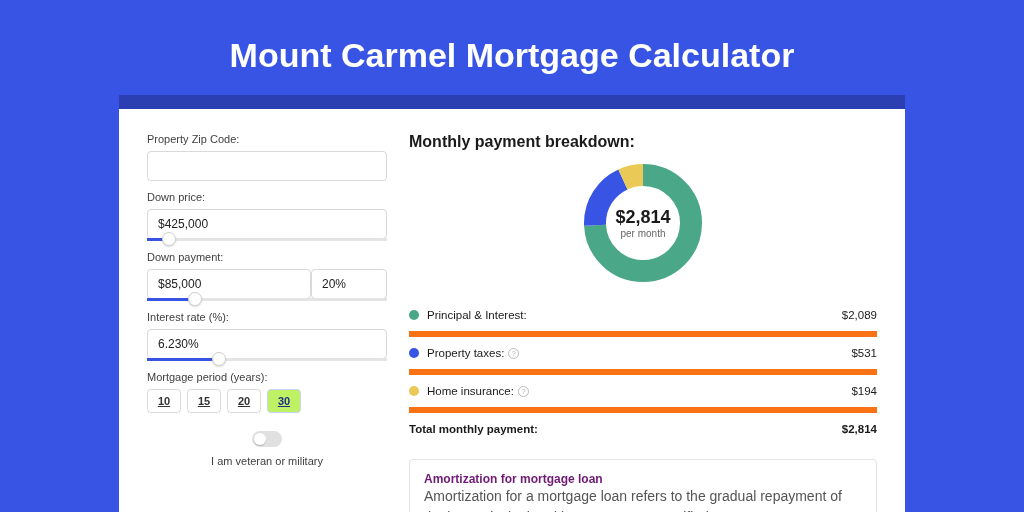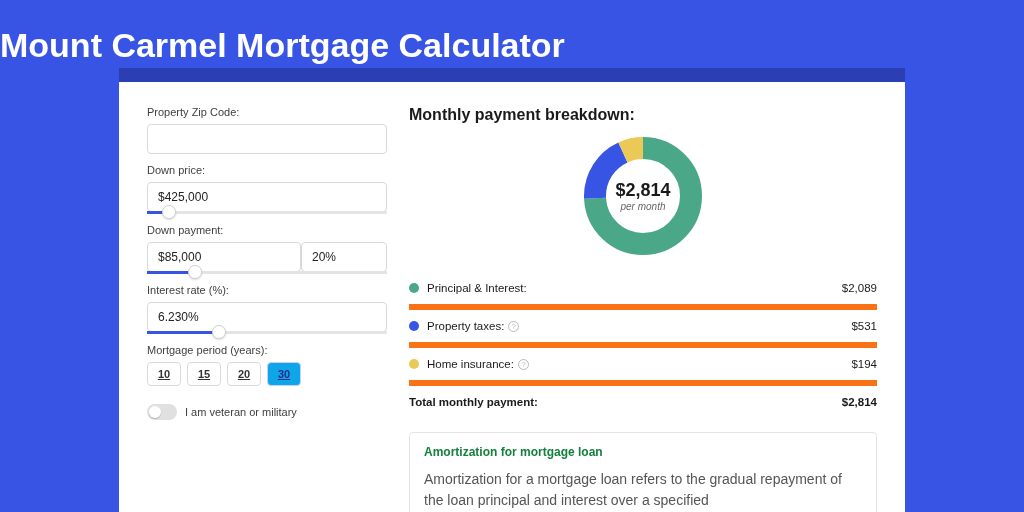--- a/index.html
+++ b/index.html
@@ -8,25 +8,26 @@
     box-sizing: border-box;
     font-family: -apple-system, BlinkMacSystemFont, "Segoe UI", Helvetica, Arial, sans-serif;
   }
   body {
     width: 1024px;
     height: 512px;
     background: #3754e4;
     overflow: hidden;
   }
   .page-title {
-    text-align: left;
+    text-align: center;
     color: #ffffff;
     font-size: 34px;
     font-weight: 700;
-    padding: 26px 0 3px 0;
+    padding: 26px 0 20px 0;
+    margin-top: 10px;
   }
   .inner-band {
     margin: 0 auto;
     width: 786px;
     height: 14px;
     background: #2b3fb3;
   }
   .card {
     margin: 0 auto;
     width: 786px;
@@ -85,21 +86,21 @@
     position: absolute;
     top: -6px;
     transform: translateX(-50%);
     box-shadow: 0 1px 2px rgba(0,0,0,0.15);
   }
   .dp-row {
     display: flex;
     gap: 0;
   }
   .dp-row .text-input:first-child { flex: 1; }
-  .dp-row .text-input:last-child { width: 86px; }
+  .dp-row .text-input:last-child { width: 76px; }
   .period-row {
     display: flex;
     gap: 6px;
     margin-top: 4px;
   }
   .period-btn {
     border: 1px solid #d9d9d9;
     background: #ffffff;
     border-radius: 4px;
     height: 24px;
@@ -107,29 +108,30 @@
     font-size: 11px;
     font-weight: 600;
     color: #333;
     display: flex;
     align-items: center;
     justify-content: center;
     cursor: pointer;
     text-decoration: underline;
   }
   .period-btn.active {
-    background: #0ea5e9;
+    background: #bef264;
     border-color: #c7d1f8;
     color: #1e2e8a;
   }
   .toggle-row {
     display: flex;
     align-items: center;
     gap: 8px;
     margin-top: 18px;
+    flex-direction: column;
   }
   .toggle {
     width: 30px;
     height: 16px;
     background: #e0e0e0;
     border-radius: 10px;
     position: relative;
   }
   .toggle-knob {
     width: 12px;
@@ -169,21 +171,20 @@
     justify-content: center;
   }
   .donut-amount {
     font-size: 18px;
     font-weight: 700;
     color: #1a1a1a;
   }
   .donut-sub {
     font-size: 10px;
     color: #666;
-    font-style: italic;
   }
   .breakdown-row {
     display: flex;
     align-items: center;
     padding: 10px 0;
     border-bottom: 6px solid #f97316;
     font-size: 11.5px;
   }
   .breakdown-row.total {
     font-weight: 700;
@@ -212,22 +213,21 @@
   }
   .amort-section {
     border: 1px solid #e4e4e4;
     border-radius: 4px;
     margin-top: 14px;
     padding: 12px 14px;
   }
   .amort-title {
     font-size: 12px;
     font-weight: 700;
-    color: #15803d;
-    margin-bottom: 10px;
+    color: #701a75;
   }
   .amort-body {
     font-size: 14px;
     color: #555;
     line-height: 1.5;
   }
 </style>
 </head>
 <body>
 

